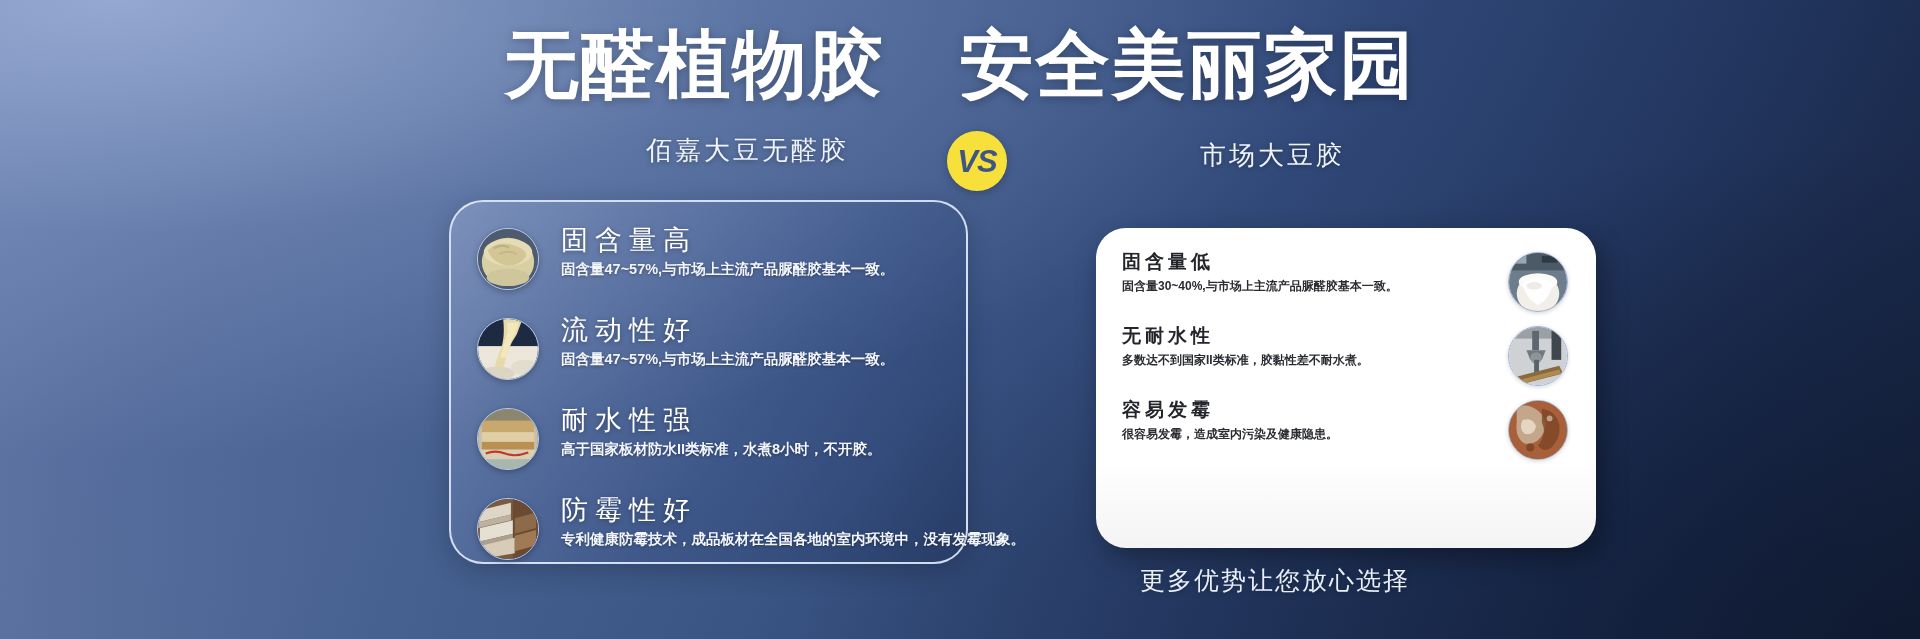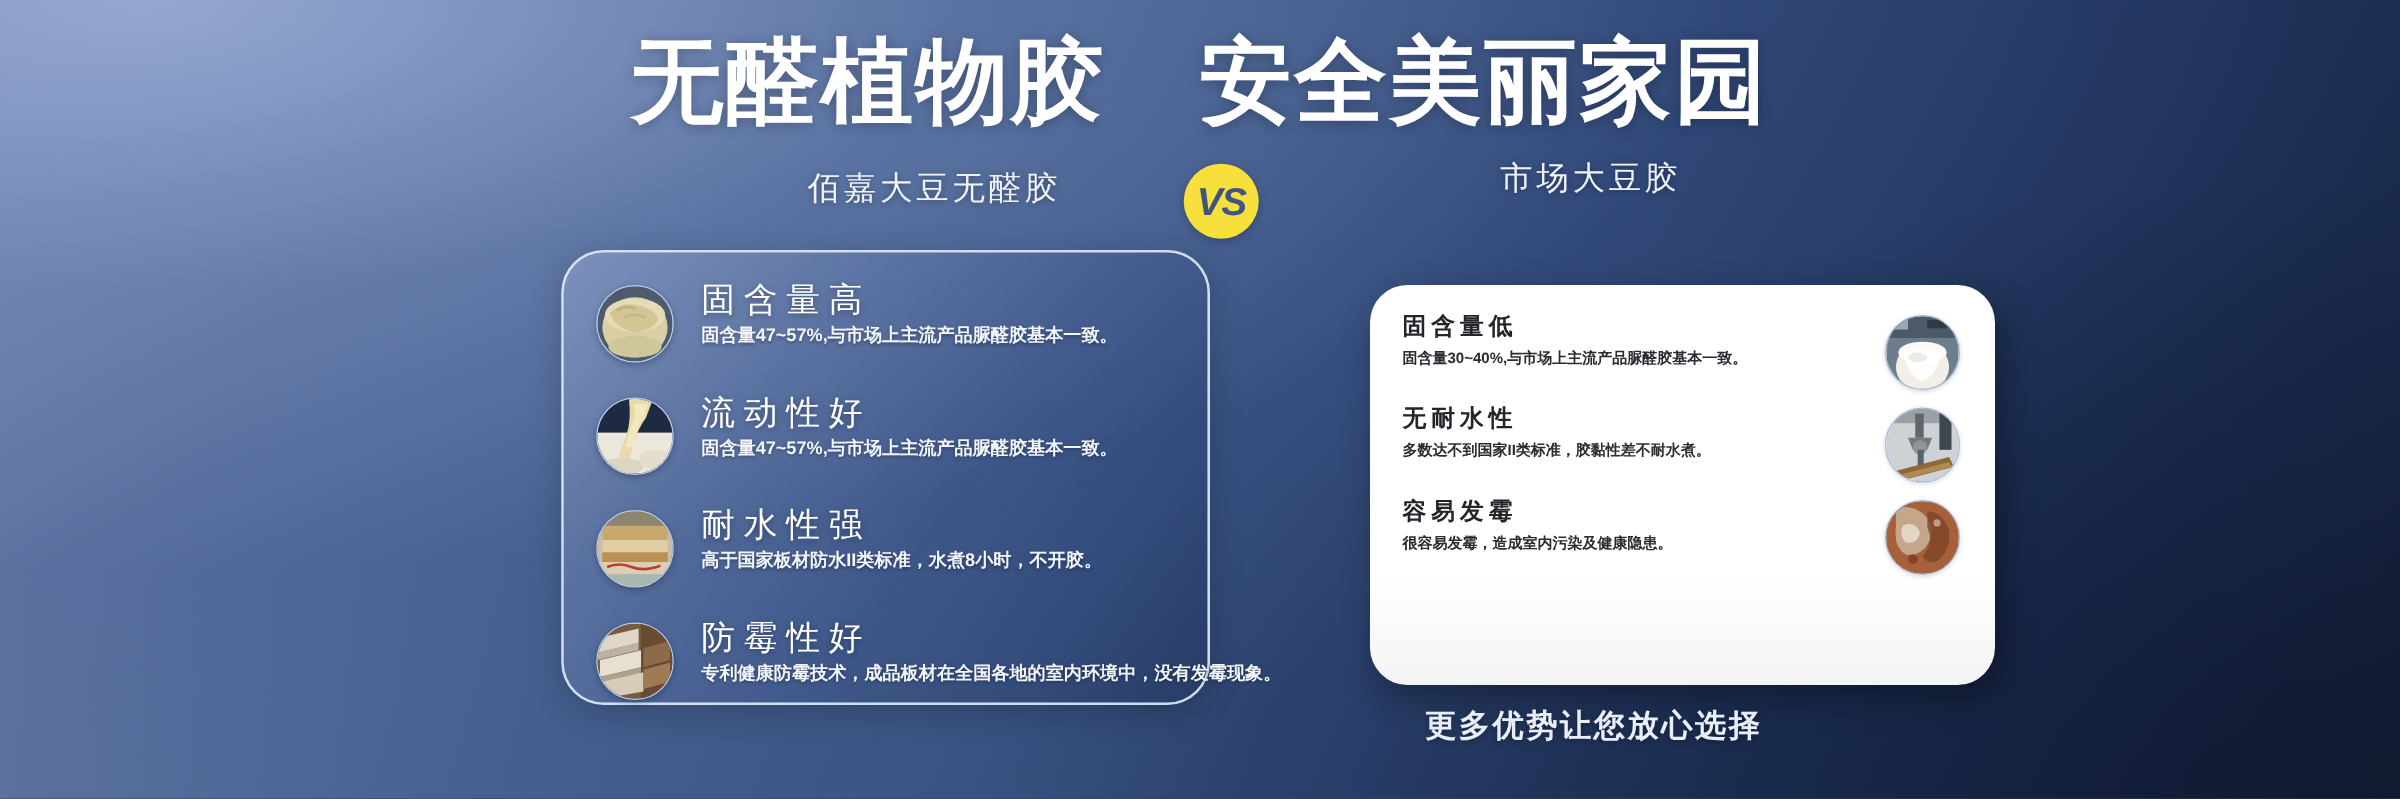--- a/index.html
+++ b/index.html
@@ -47,21 +47,21 @@
   .sub{
     position:absolute;
     color:#eef2fa;
     font-size:26px;
     letter-spacing:3px;
     text-shadow:0 1px 5px rgba(0,0,0,0.35);
     z-index:7;
     white-space:nowrap;
   }
   #sub-left{ top:133px; left:646px; }
-  #sub-right{ top:125px; left:1200px; }
+  #sub-right{ top:138px; left:1200px; }
 
   
   #vs-badge{
     position:absolute;
     top:131px; left:947px;
     width:60px; height:60px;
     border-radius:50%;
     background:#f7e03c;
     z-index:20;
     display:flex; align-items:center; justify-content:center;
@@ -162,21 +162,21 @@
     white-space:nowrap;
     text-shadow:0 1px 3px rgba(0,0,0,0.35);
   }
 
   
   #bottom-caption{
     position:absolute;
     top:564px; left:1140px;
     color:#e8eefa;
     font-size:25px;
-    font-weight:bold;
+    font-weight:normal;
     letter-spacing:2px;
     z-index:9;
     text-shadow:0 1px 6px rgba(0,0,0,0.35);
     white-space:nowrap;
   }
 
   
   .art{ width:100%; height:100%; display:block; }
 </style>
 </head>

